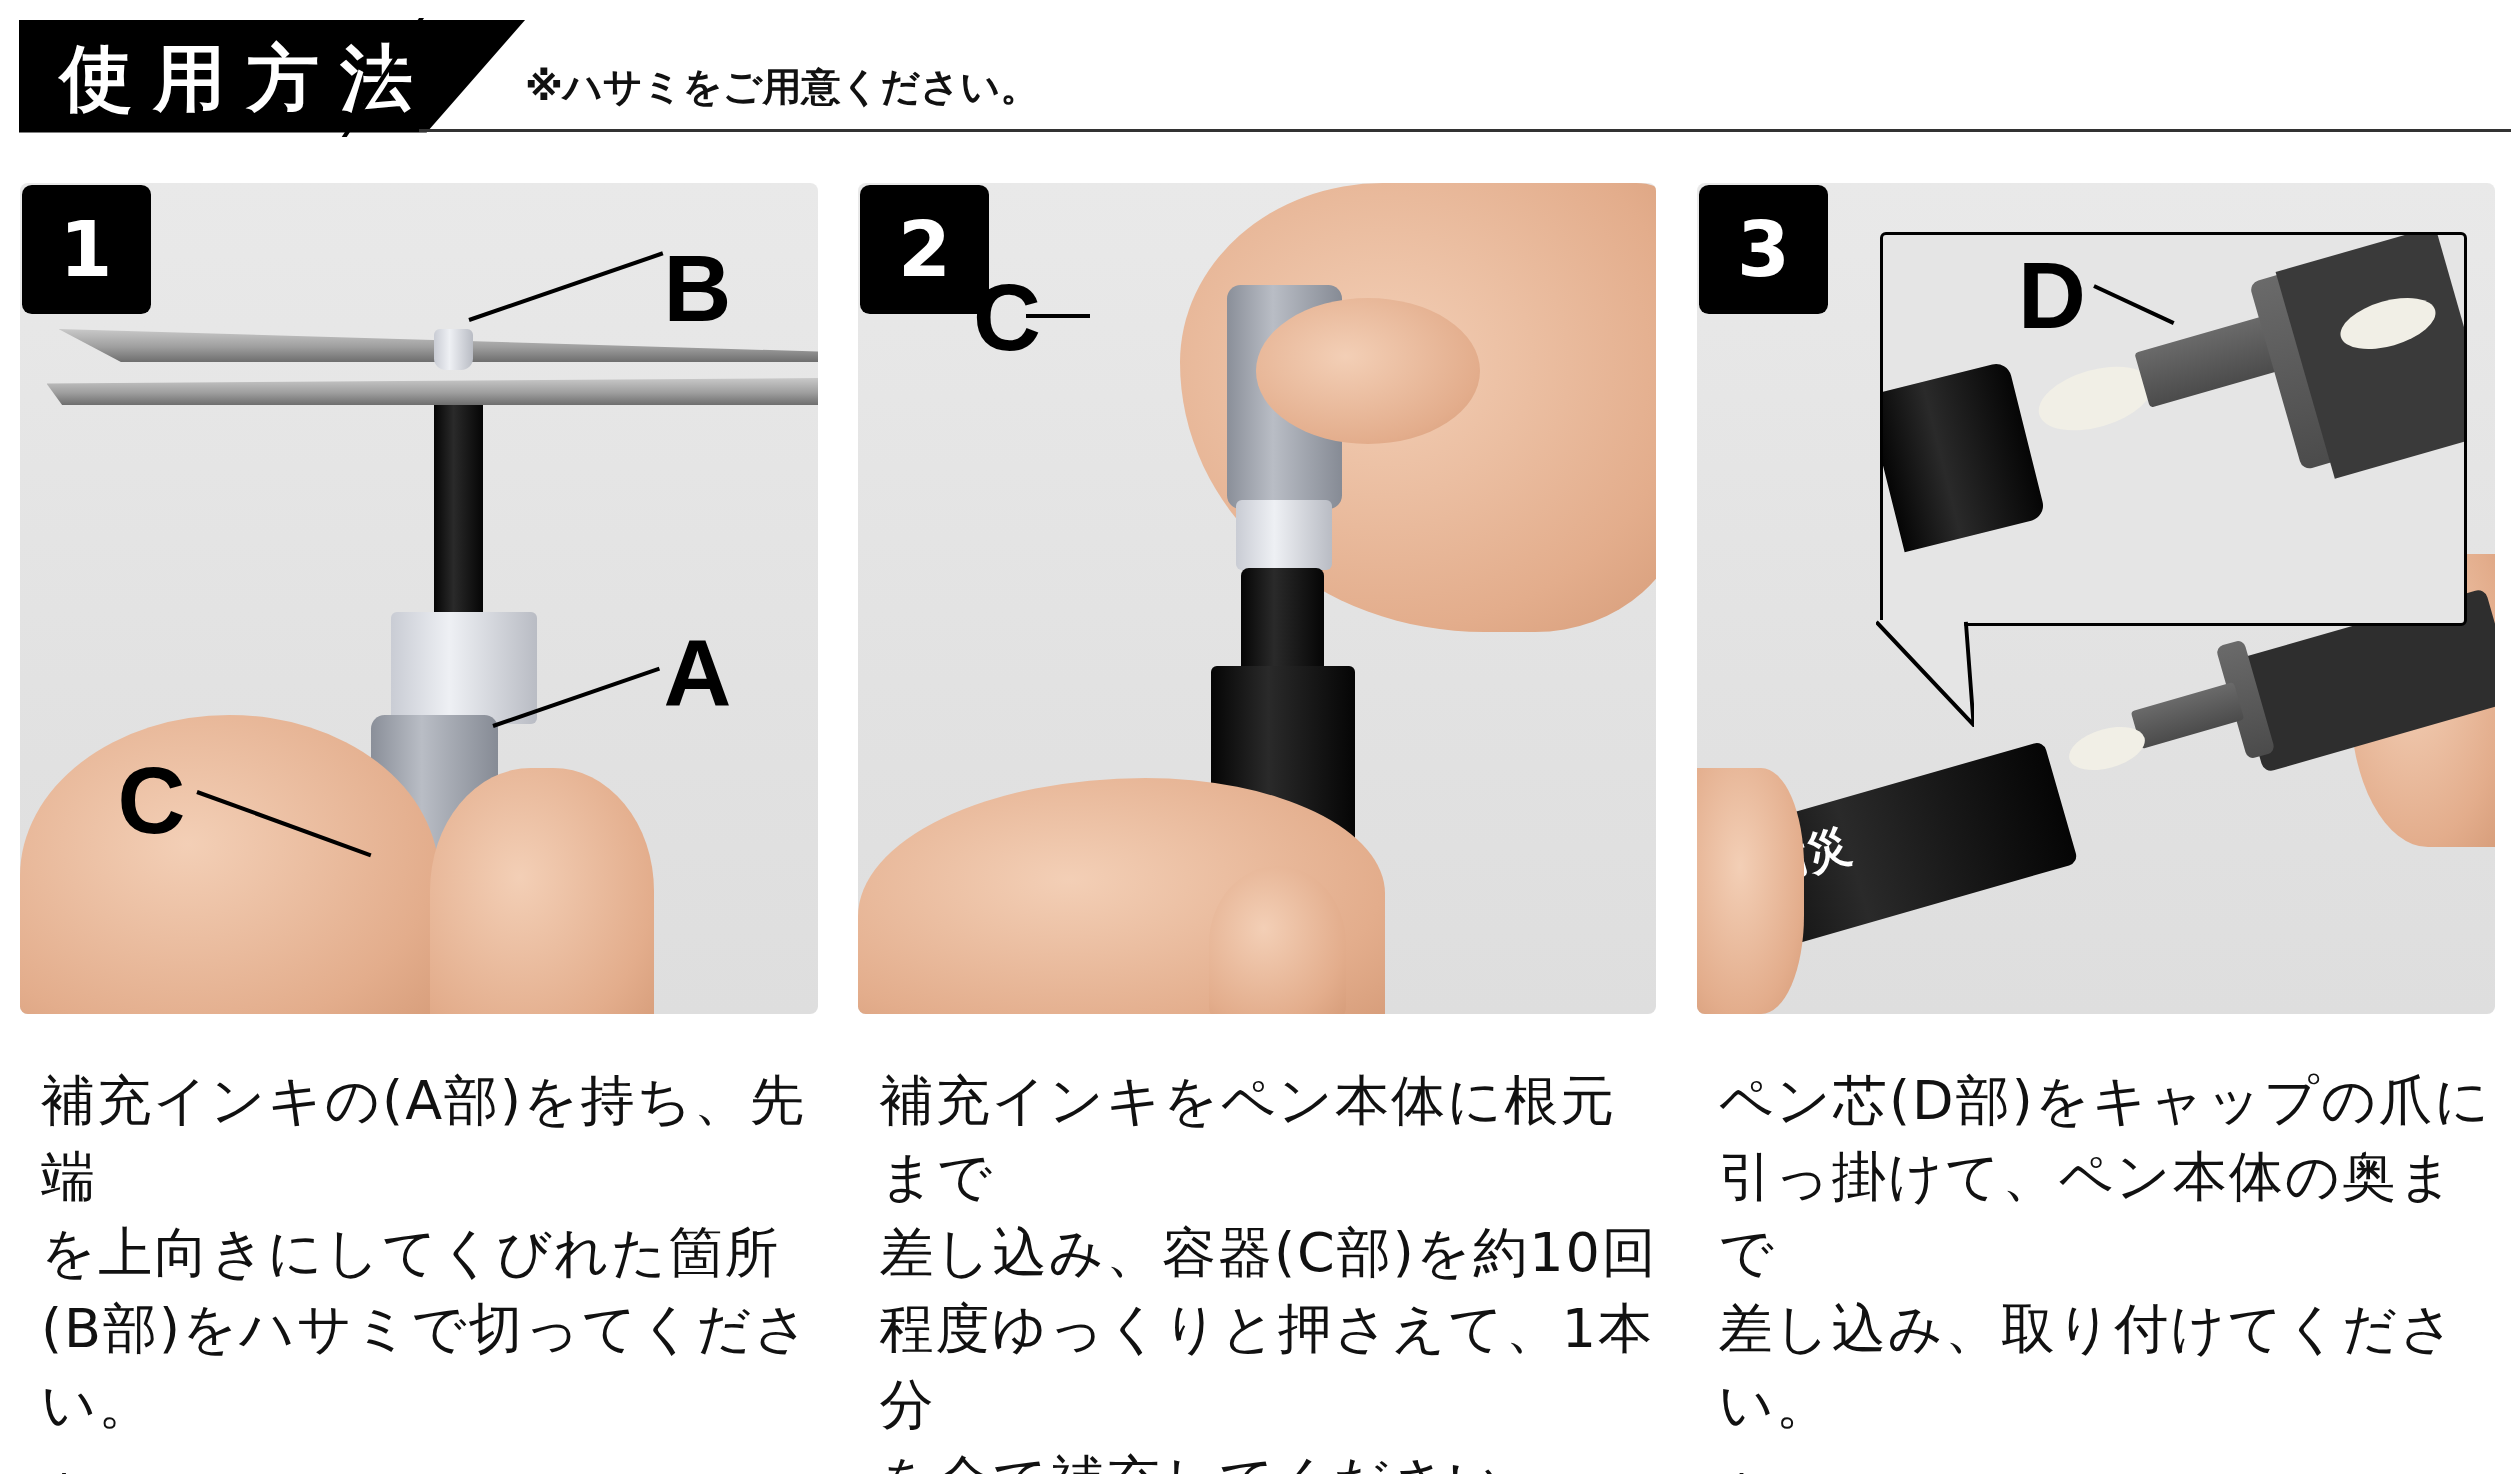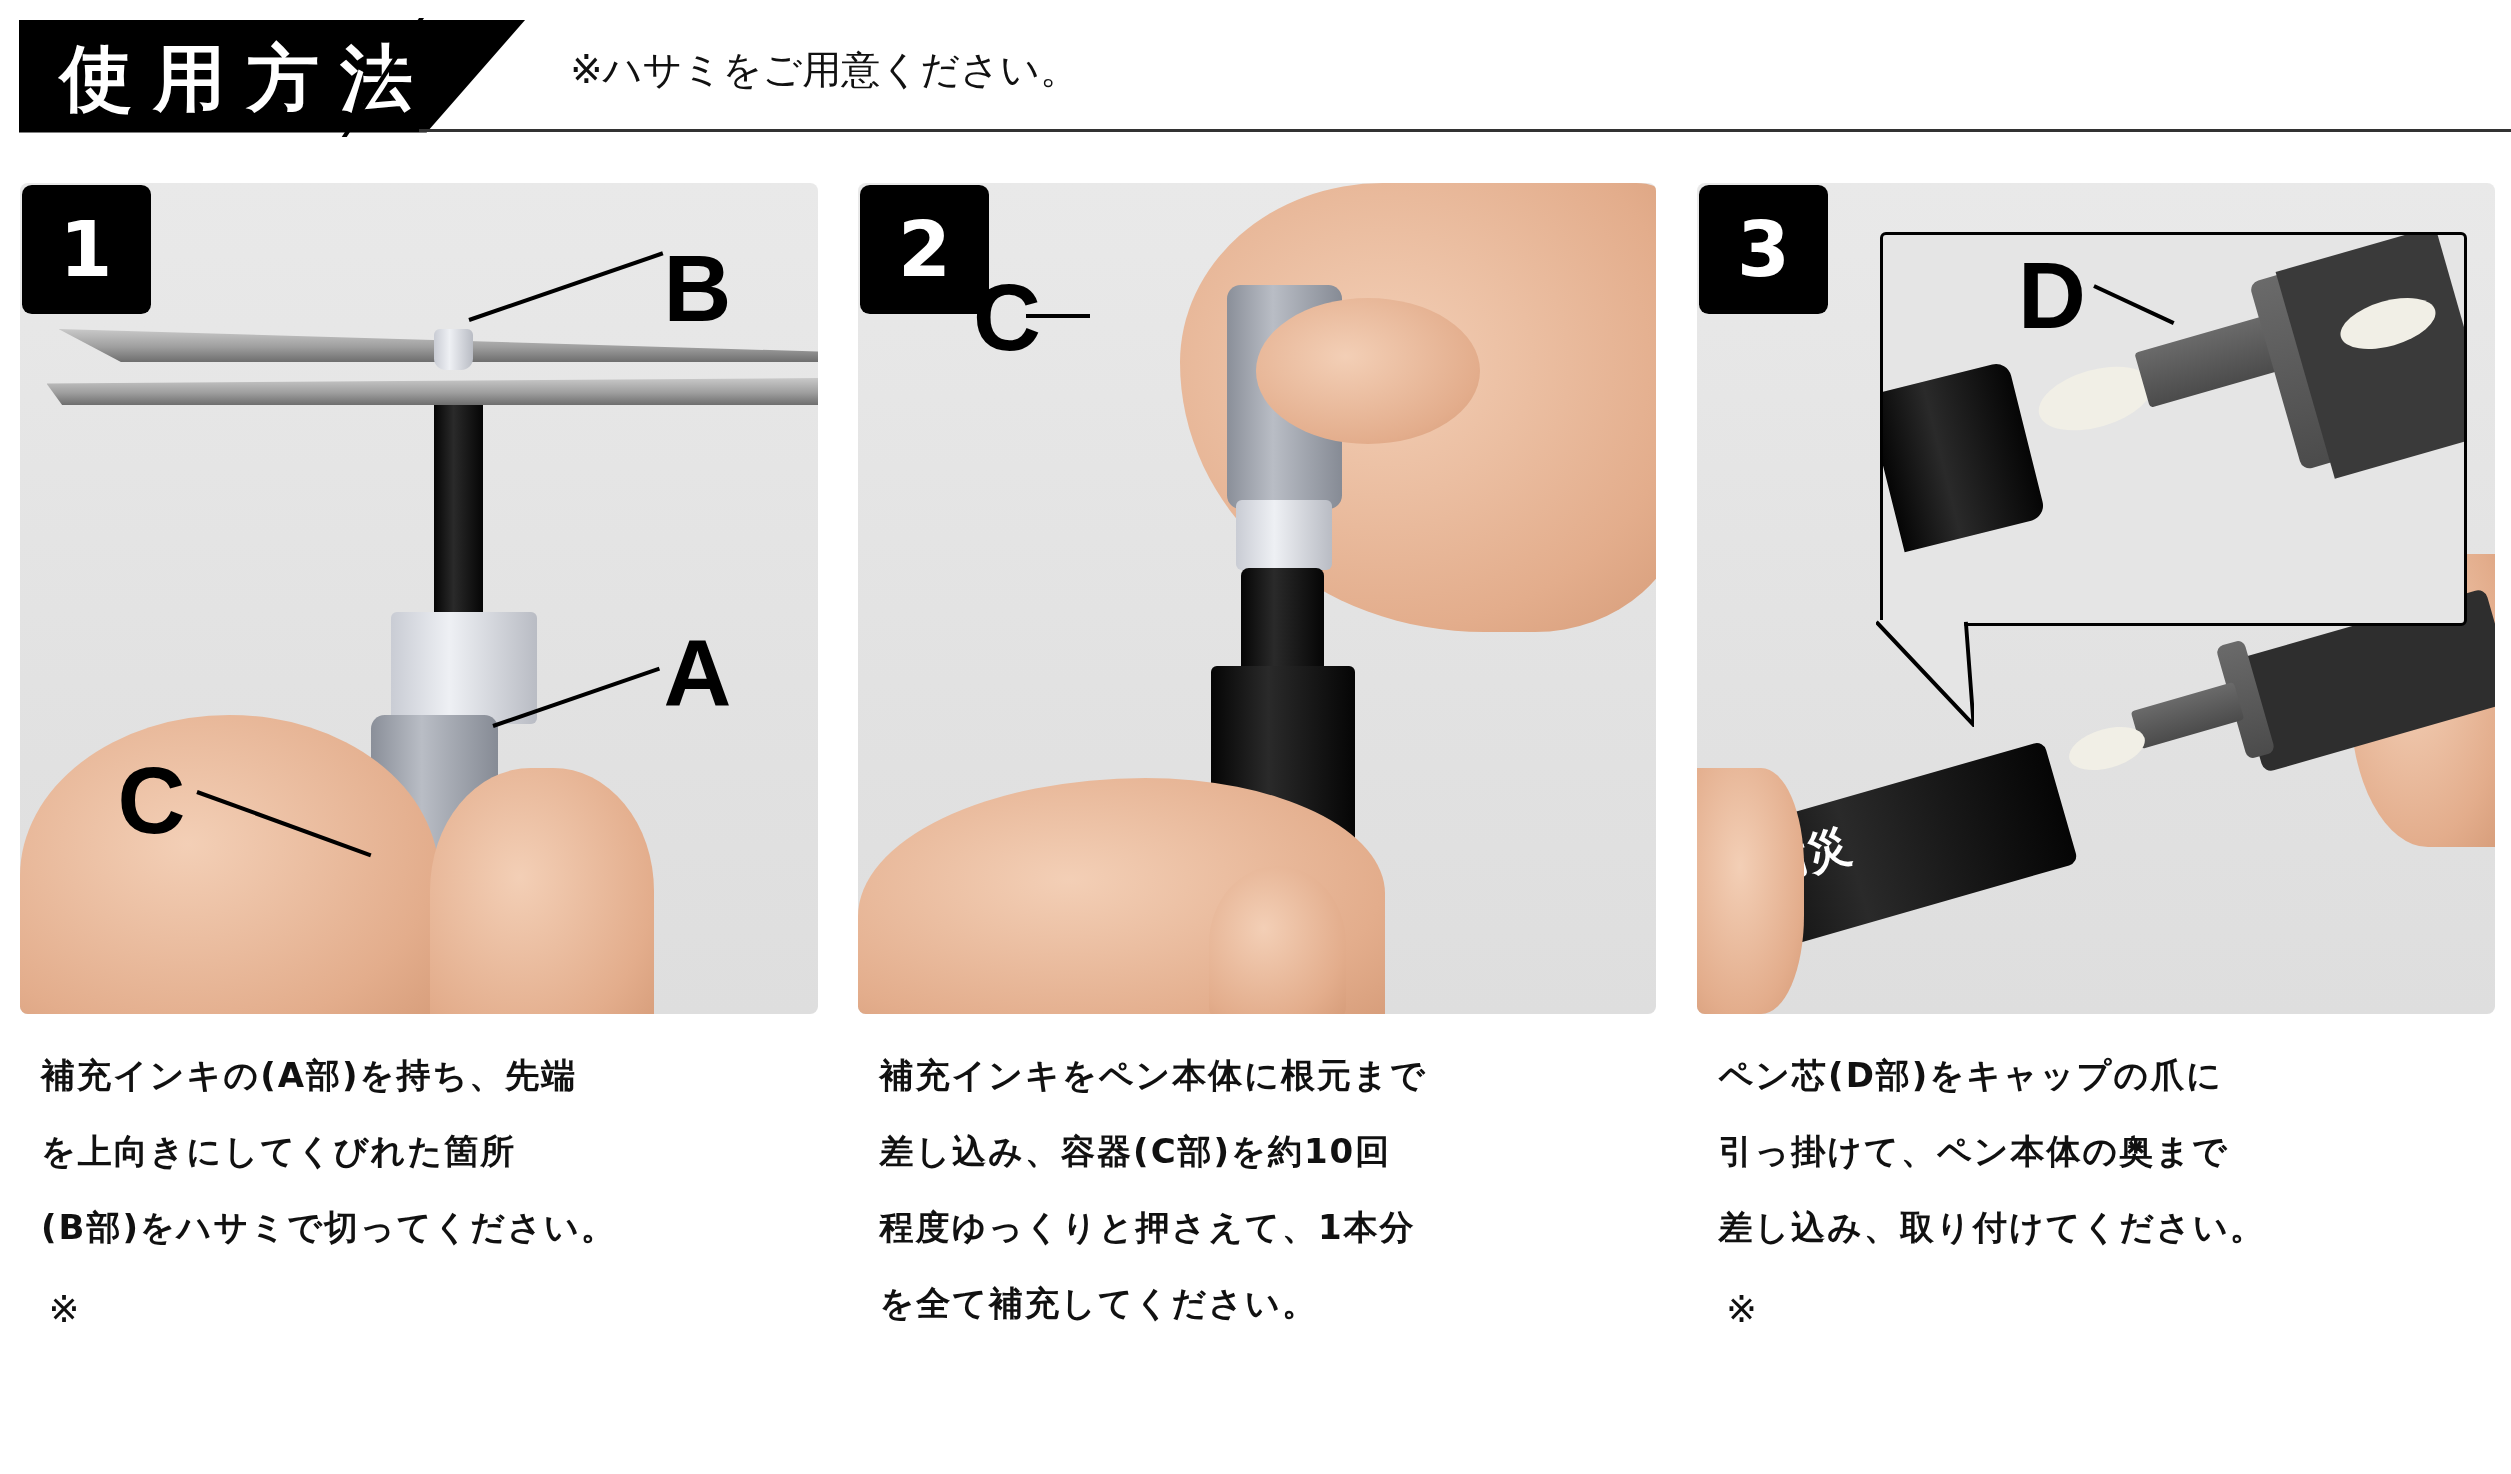--- a/index.html
+++ b/index.html
@@ -18,22 +18,22 @@
   .header-title {
     position: absolute; left: 60px; top: 29px; height: 98px;
     font-size: 72px; font-weight: bold; color: #fff; letter-spacing: 21.5px;
     line-height: 98px; white-space: nowrap;
   }
   .header-slash {
     position: absolute; left: 419px; top: 17.6px; width: 4.9px; height: 119px;
     background: #000; transform: skewX(-33deg); transform-origin: top left;
   }
   .header-note {
-    position: absolute; left: 525px; top: 42px; font-size: 39px; font-weight: normal;
-    line-height: 55px; white-space: nowrap; color: #111; margin-left: 45px;
+    position: absolute; left: 525px; top: 59px; font-size: 39px; font-weight: bold;
+    line-height: 55px; white-space: nowrap; color: #111;
   }
   .header-rule {
     position: absolute; left: 419px; top: 129px; width: 2092px; height: 2.9px;
     background: #333;
   }
 
   
   .step { position: absolute; top: 183px; width: 800px; }
   .step-1 { left: 19.5px; }
   .step-2 { left: 858px; }
@@ -66,22 +66,22 @@
   .zoom-box {
     position: absolute; left: 183px; top: 49px; width: 581px; height: 388px;
     border: 3.9px solid #000; border-radius: 5.9px; background: #e5e5e5; overflow: hidden; z-index: 3;
   }
   .zoom-tail {
     position: absolute; left: 179px; top: 437px; width: 98px; height: 107px; z-index: 3;
   }
 
   
   .instructions {
-    margin-top: 23px; padding-left: 21.5px;
-    font-size: 34px; font-weight: bold; line-height: 76px; letter-spacing: 2px;
+    margin-top: 49px; padding-left: 21.5px;
+    font-size: 54px; font-weight: normal; line-height: 76px; letter-spacing: 2px;
     white-space: pre-line;
   }
   .note {
     margin-top: 19.5px; padding-left: 41px; position: relative;
     font-size: 37px; line-height: 49px; letter-spacing: 2px; white-space: pre-line;
   }
   .note-mark { position: absolute; left: 29px; top: 0; }
 </style>
 </head>
 <body>

